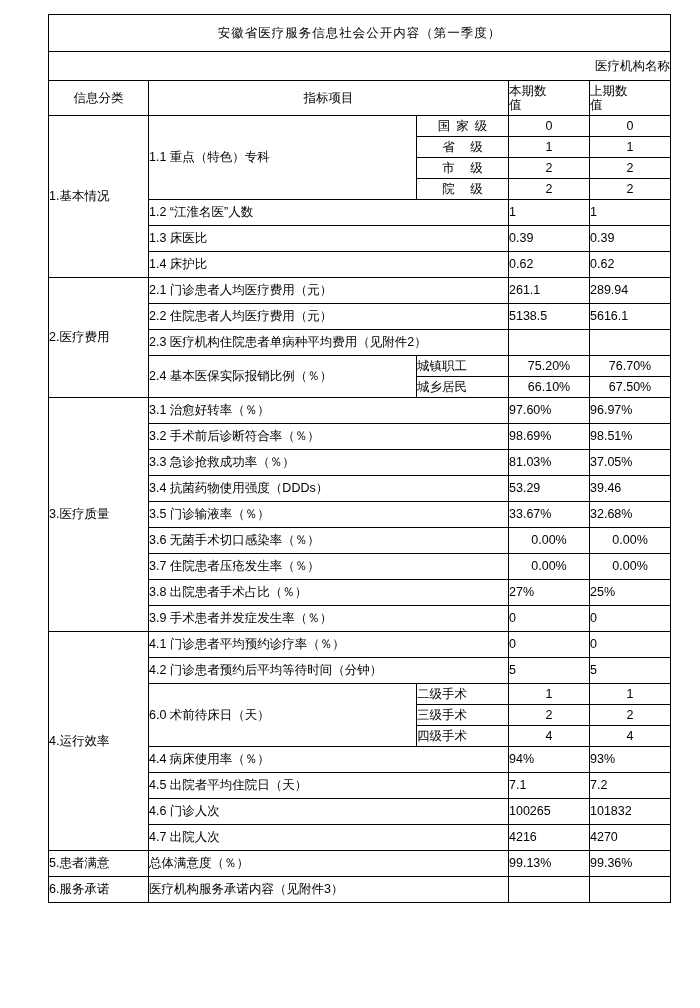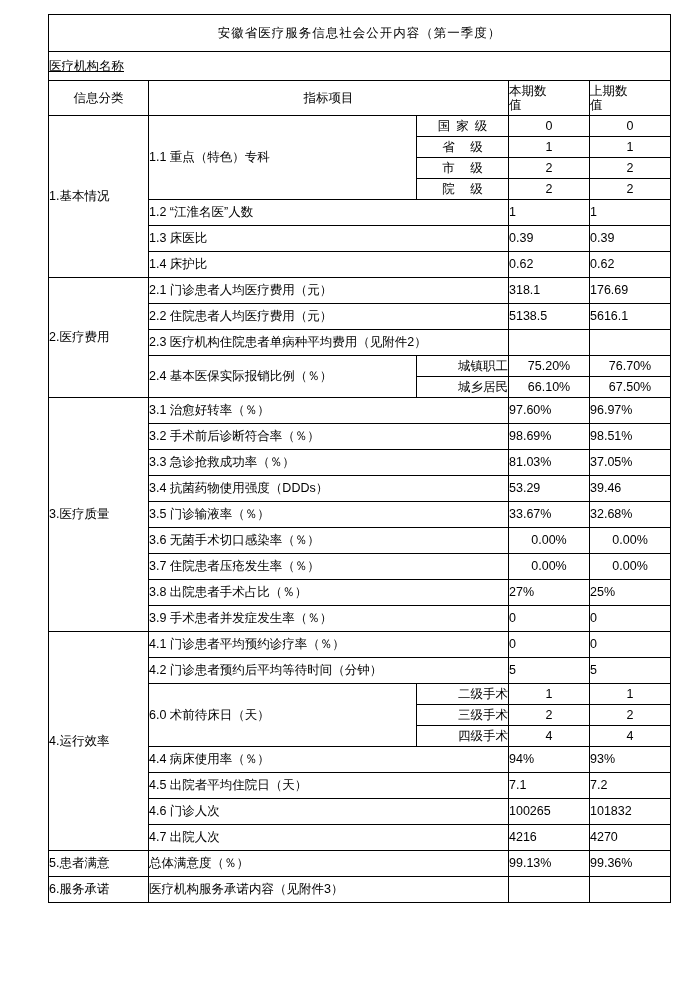--- a/index.html
+++ b/index.html
@@ -35,25 +35,24 @@
   }
   .title-cell {
     text-align: center;
     font-size: 19px;
     font-weight: bold;
     letter-spacing: 1px;
     height: 36px;
     padding: 4px 0;
   }
   .org-cell {
-    text-align: left;
+    text-align: right;
     font-size: 15.5px;
     font-weight: bold;
     height: 28px;
-    text-decoration: underline;
   }
   .hdr {
     text-align: center;
     font-weight: bold;
     font-size: 13.5px;
     height: 34px;
     margin-top: 30px;
   }
   .hdr-small {
     text-align: left;
@@ -67,21 +66,21 @@
     font-size: 13px;
     padding-left: 2px;
   }
   .item {
     text-align: left;
     padding-left: 5px;
     height: 25px;
     font-size: 13px;
   }
   .sub {
-    text-align: right;
+    text-align: left;
     font-size: 12.5px;
     height: 20px;
   }
   .sub-spread {
     text-align: center;
     font-size: 12.5px;
     height: 20px;
     letter-spacing: 6px;
     text-indent: 6px;
     margin-top: 28px;
@@ -163,22 +162,22 @@
       </tr>
       <tr>
         <td class="item" colspan="2">1.4 床护比</td>
         <td class="val">0.62</td>
         <td class="val">0.62</td>
       </tr>
 
       <tr>
         <td class="cat" rowspan="5">2.医疗费用</td>
         <td class="item" colspan="2">2.1 门诊患者人均医疗费用（元）</td>
-        <td class="val">318.1</td>
-        <td class="val">176.69</td>
+        <td class="val">261.1</td>
+        <td class="val">289.94</td>
       </tr>
       <tr>
         <td class="item" colspan="2">2.2 住院患者人均医疗费用（元）</td>
         <td class="val">5138.5</td>
         <td class="val">5616.1</td>
       </tr>
       <tr>
         <td class="item" colspan="2">2.3 医疗机构住院患者单病种平均费用（见附件2）</td>
         <td class="val"></td>
         <td class="val"></td>

